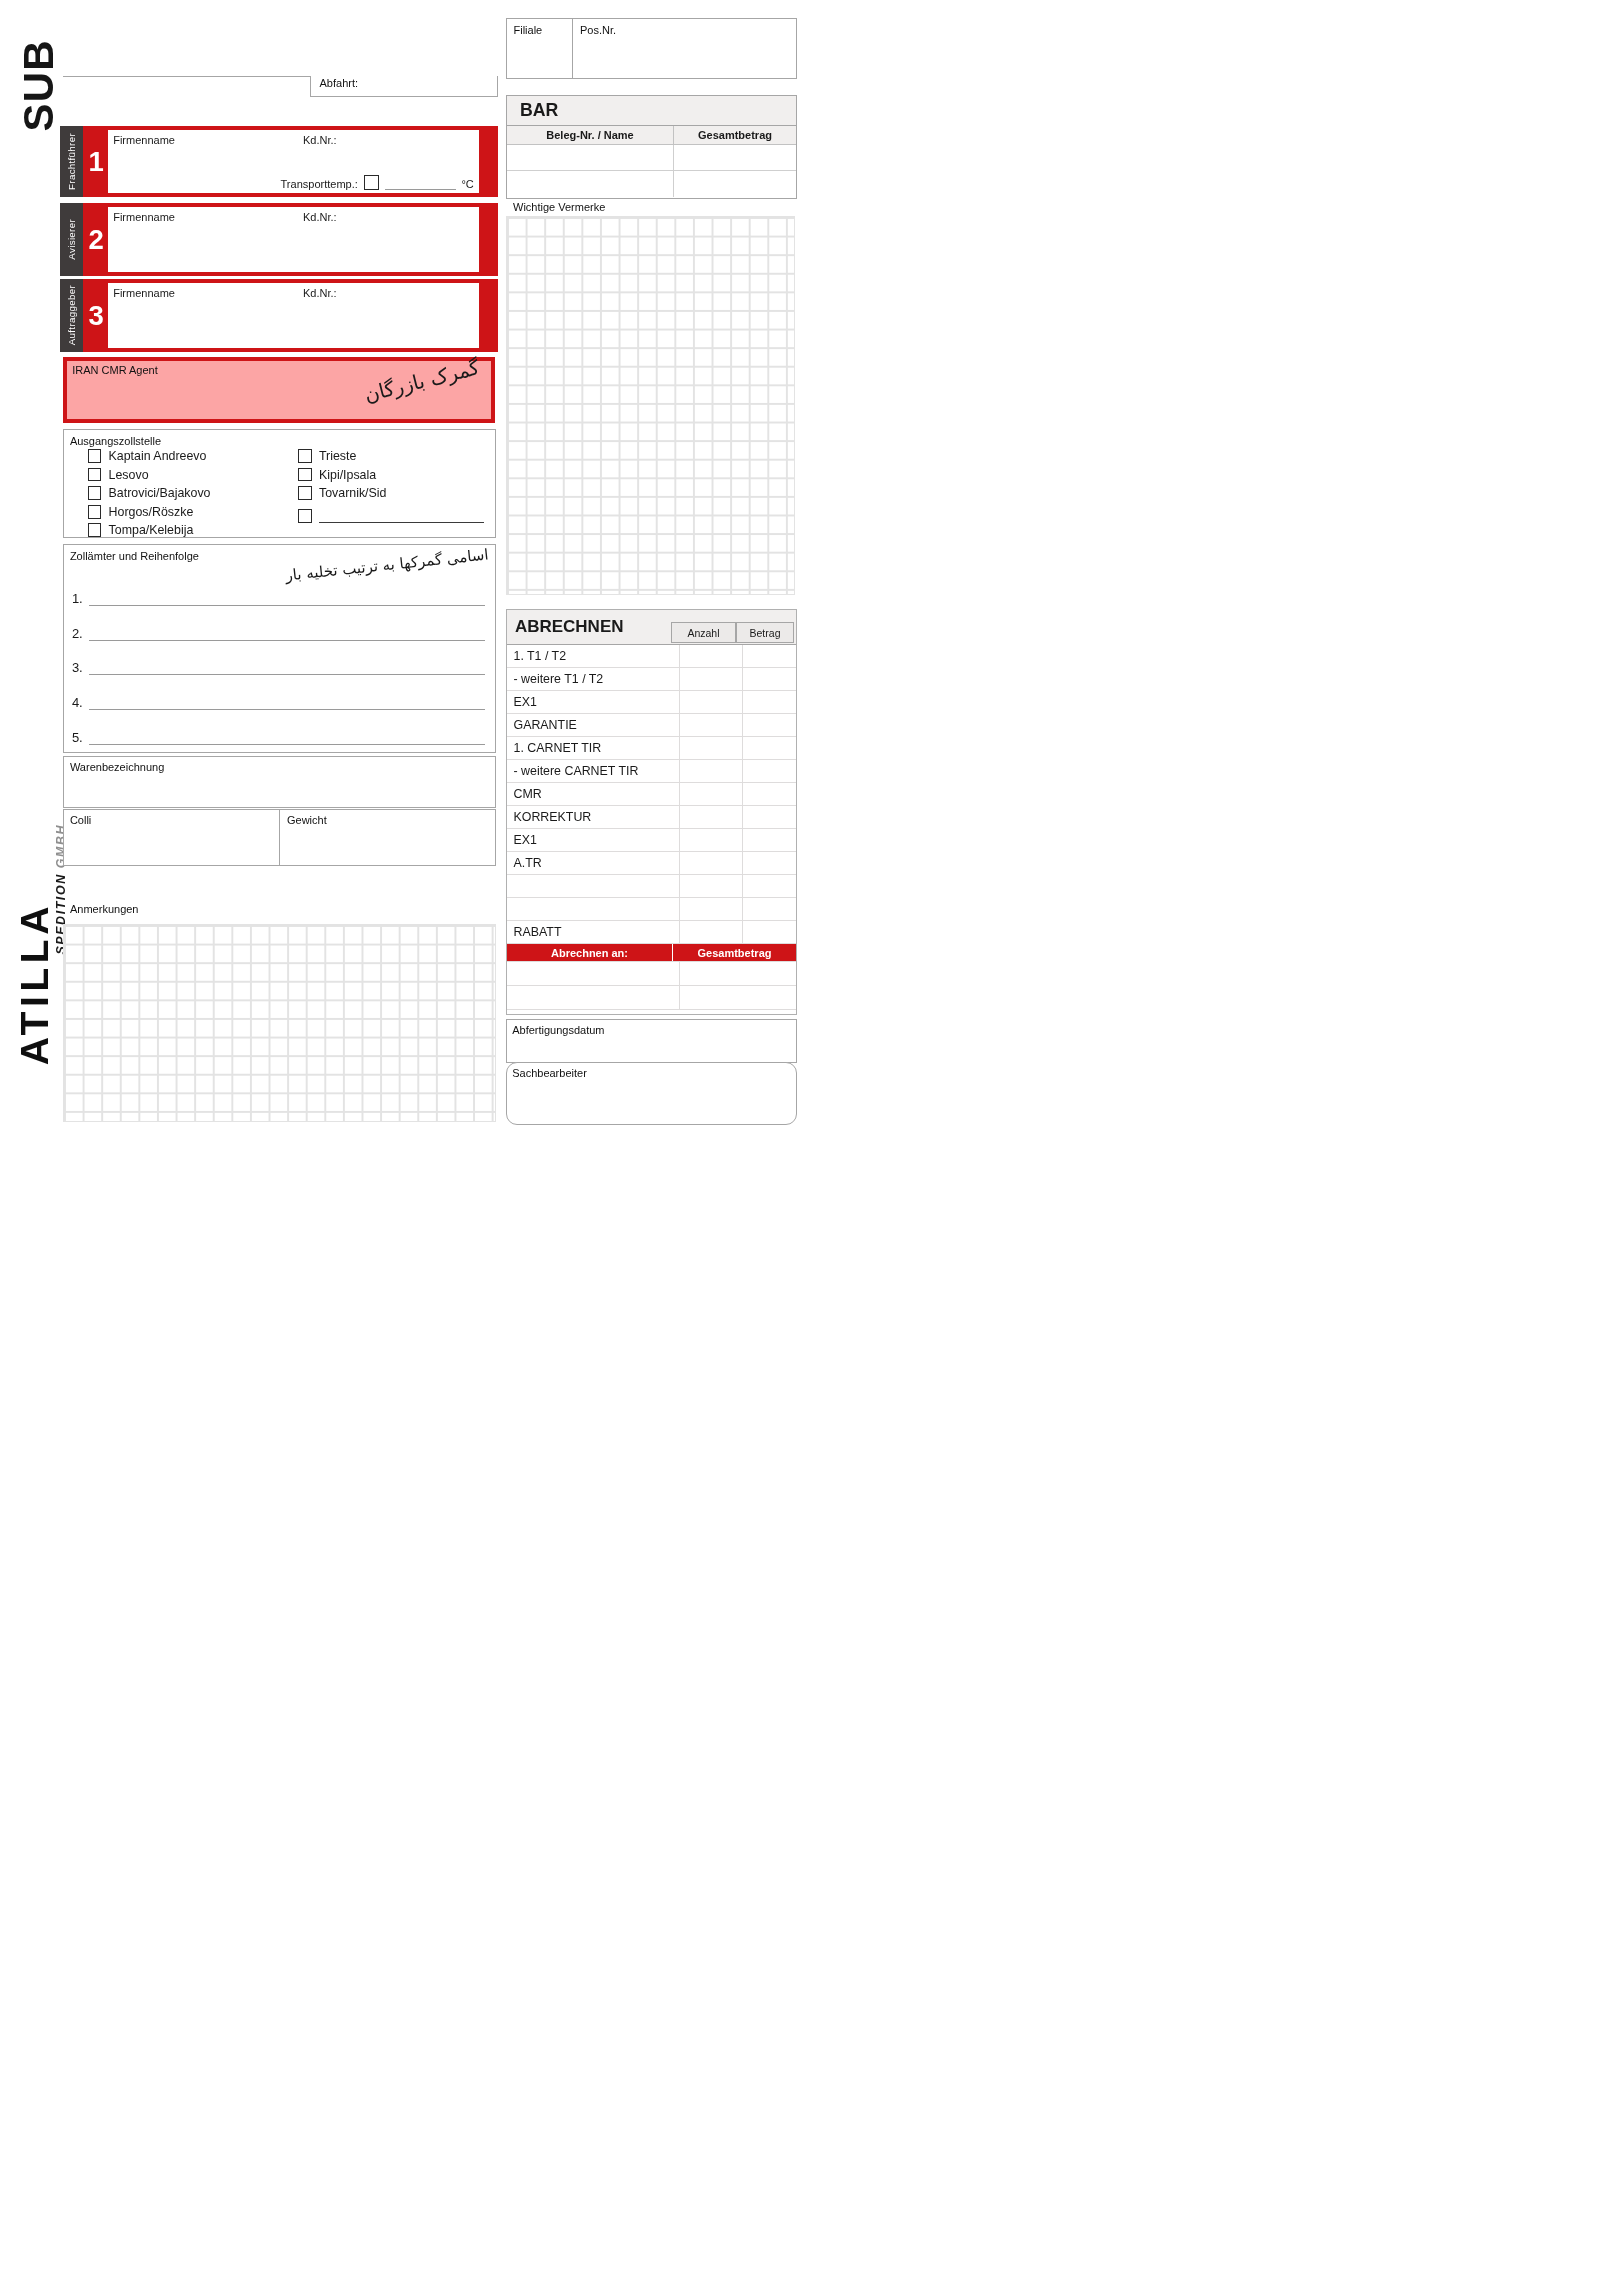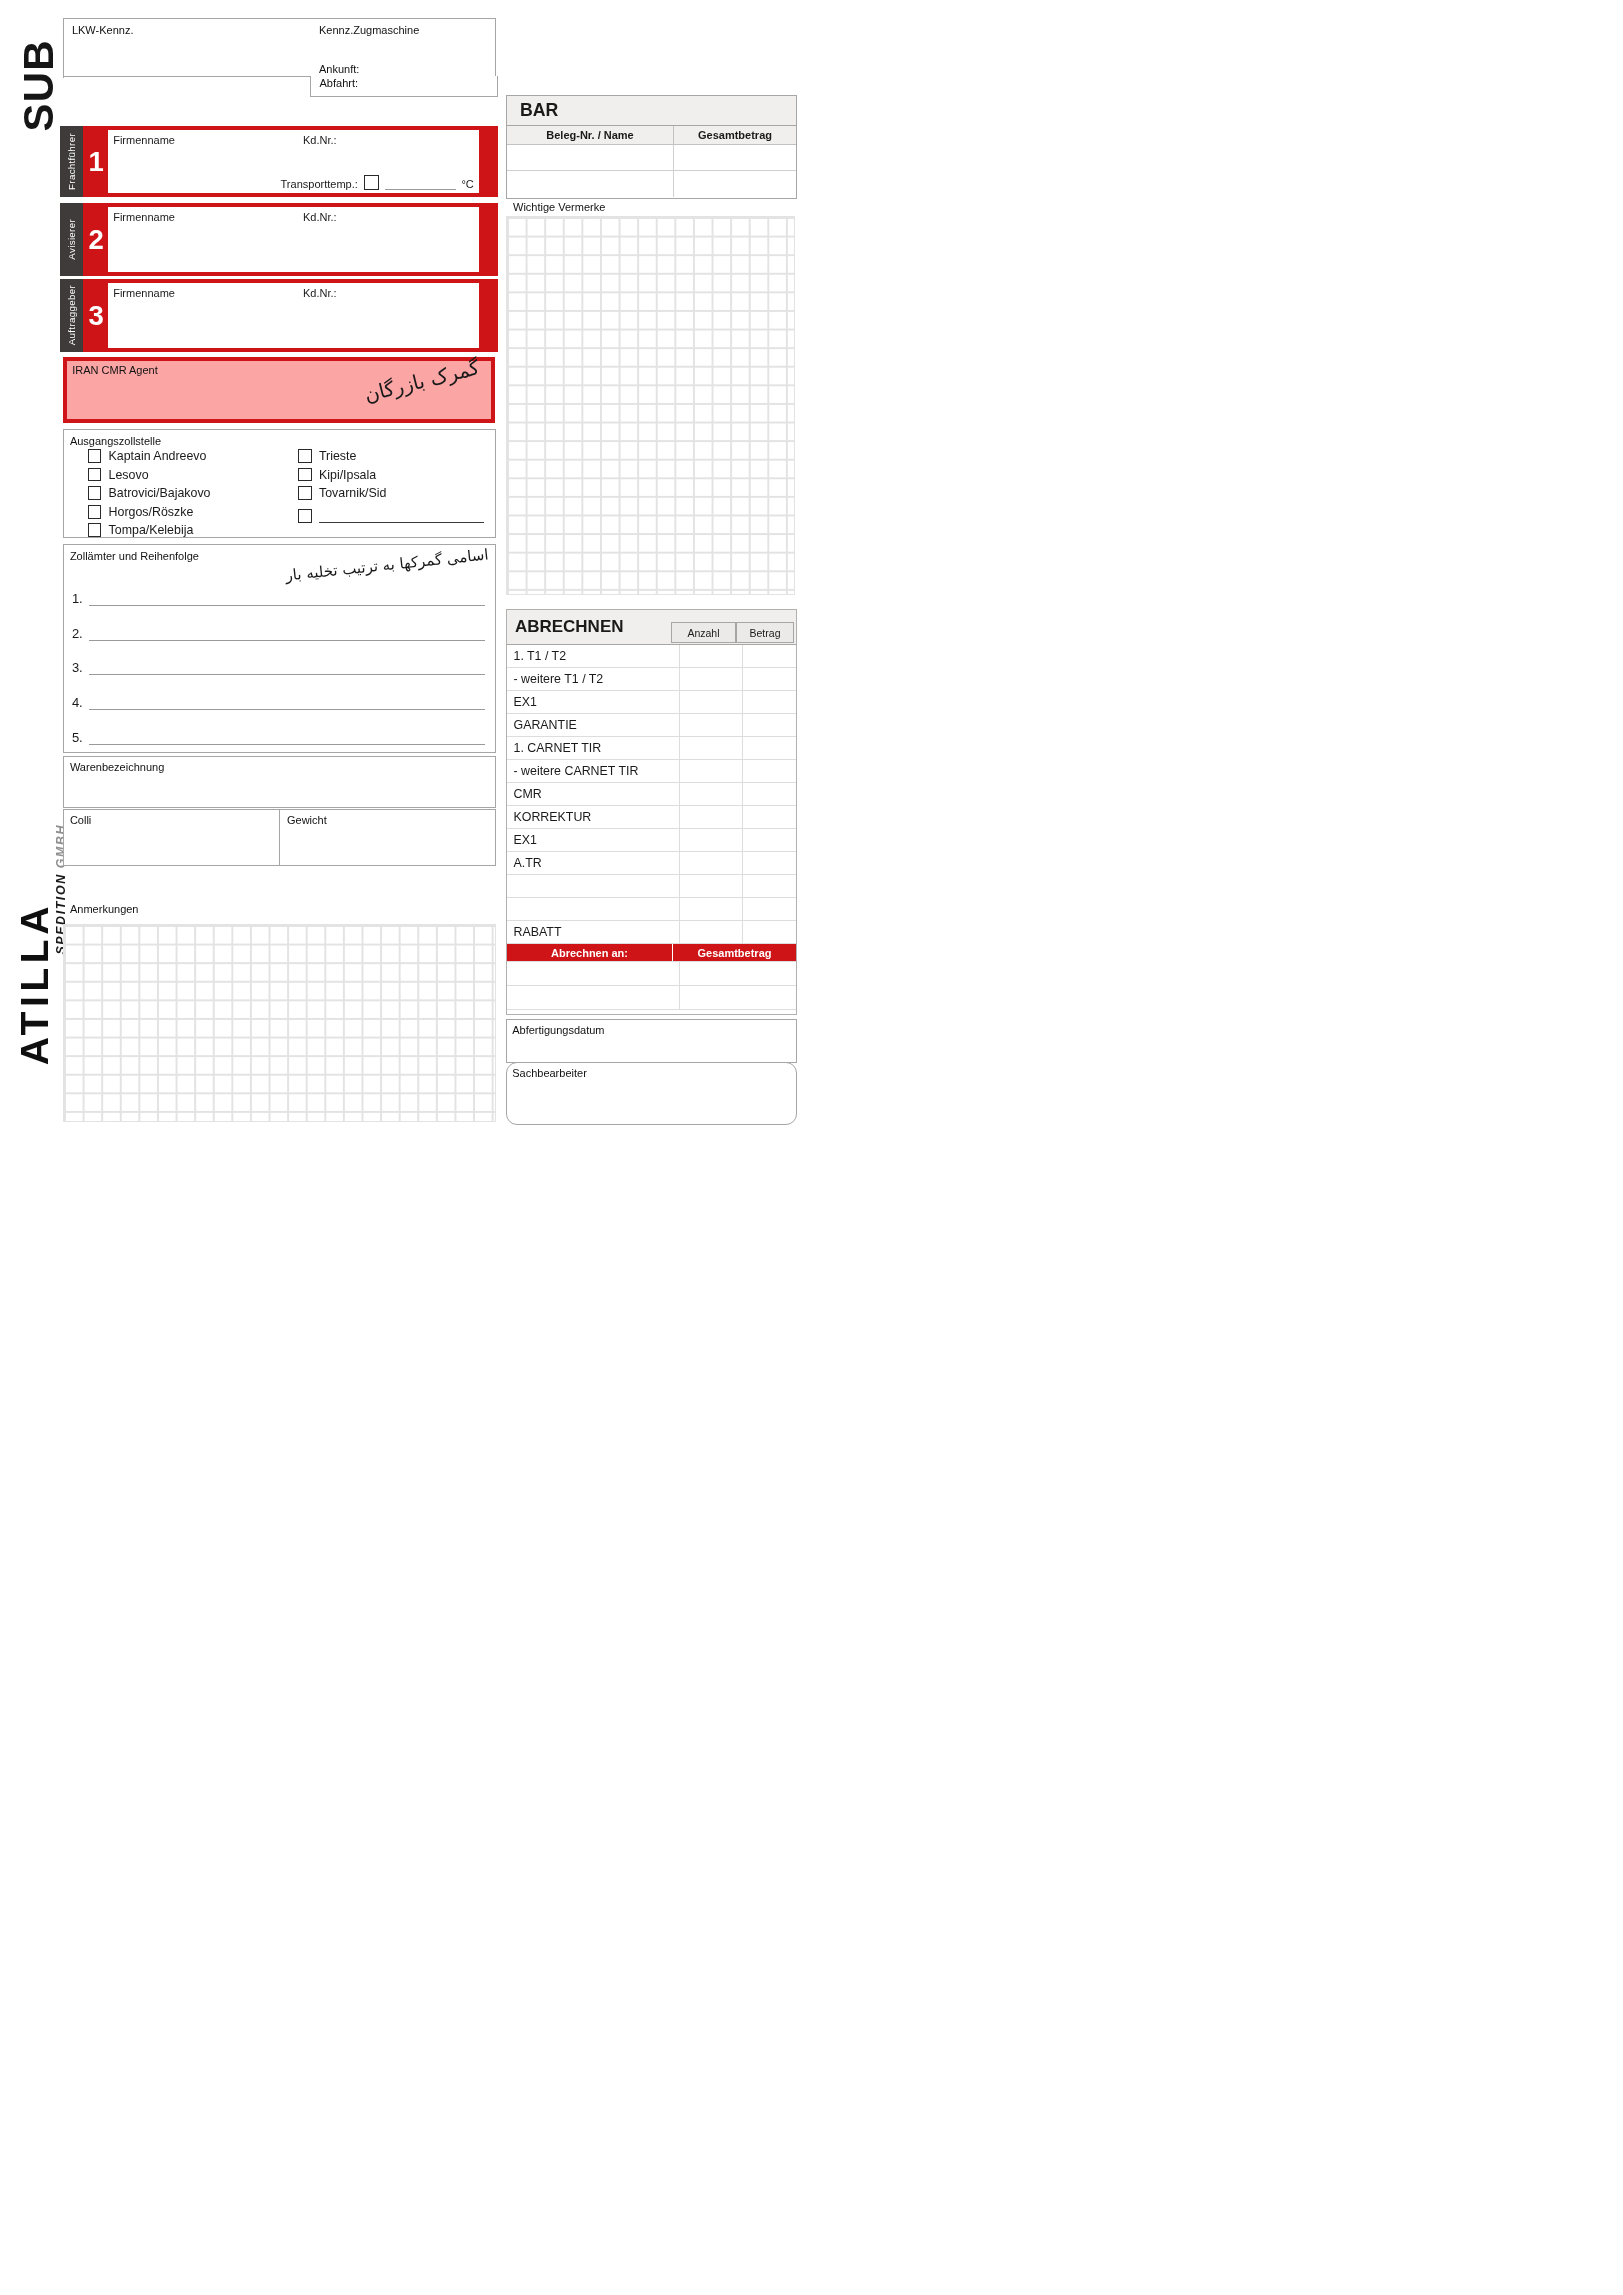--- a/index.html
+++ b/index.html
@@ -123,30 +123,30 @@
   <div class="abs" id="logo-sub">
     <span class="vert">SUB</span>
   </div>
   <div class="abs" id="logo-atilla">
     <span class="vert">ATILLA</span>
   </div>
   <div class="abs" id="logo-sped">
     <span class="vert"><span>SPEDITION </span><span class="gmbh">GMBH</span></span>
   </div>
 
-  <div class="box" id="lkw-box">
-    <span class="lab" style="left:7.9px;top:4.6px;">LKW-Kennz.</span>
-    <span class="lab" style="left:255px;top:4.6px;">Kennz.Zugmaschine</span>
-    <span class="lab" style="left:255px;top:44px;">Ankunft:</span>
-  </div>
   <div class="abs" id="lkw-bottomseg"></div>
   <div class="box" id="lkw-step">
     <span class="lab" style="left:8.5px;top:1.3px;">Abfahrt:</span>
   </div>
 
+  <div class="box" id="filiale-box">
+    <div id="filiale-div"></div>
+    <span class="lab" style="left:6.5px;top:5.2px;">Filiale</span>
+    <span class="lab" style="left:73px;top:5.2px;">Pos.Nr.</span>
+  </div>
 
   <div class="party" id="party-1">
     <div class="redbg"></div>
     <div class="tab">
         <span class="vert">Frachtführer</span>
       </div>
     <div class="num">1</div>
     <div class="inner">
       <span class="fname">Firmenname</span>
       <span class="kdnr">Kd.Nr.:</span>

